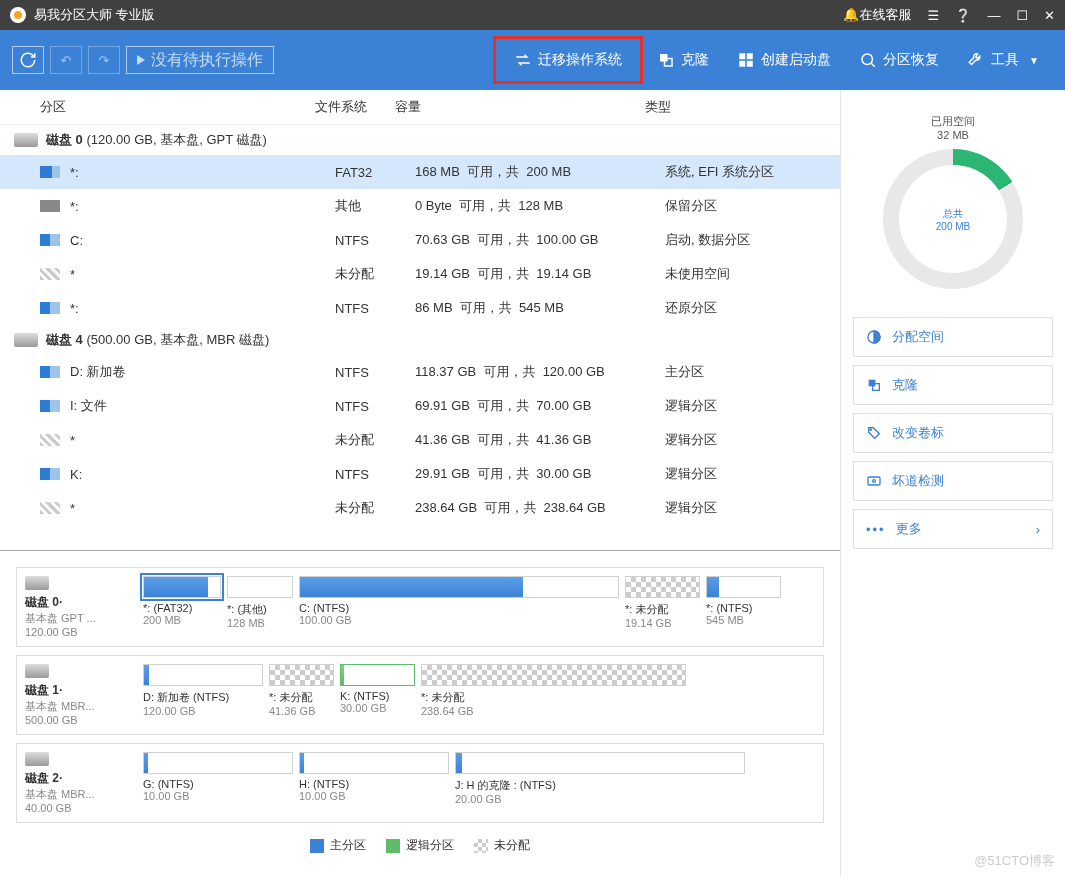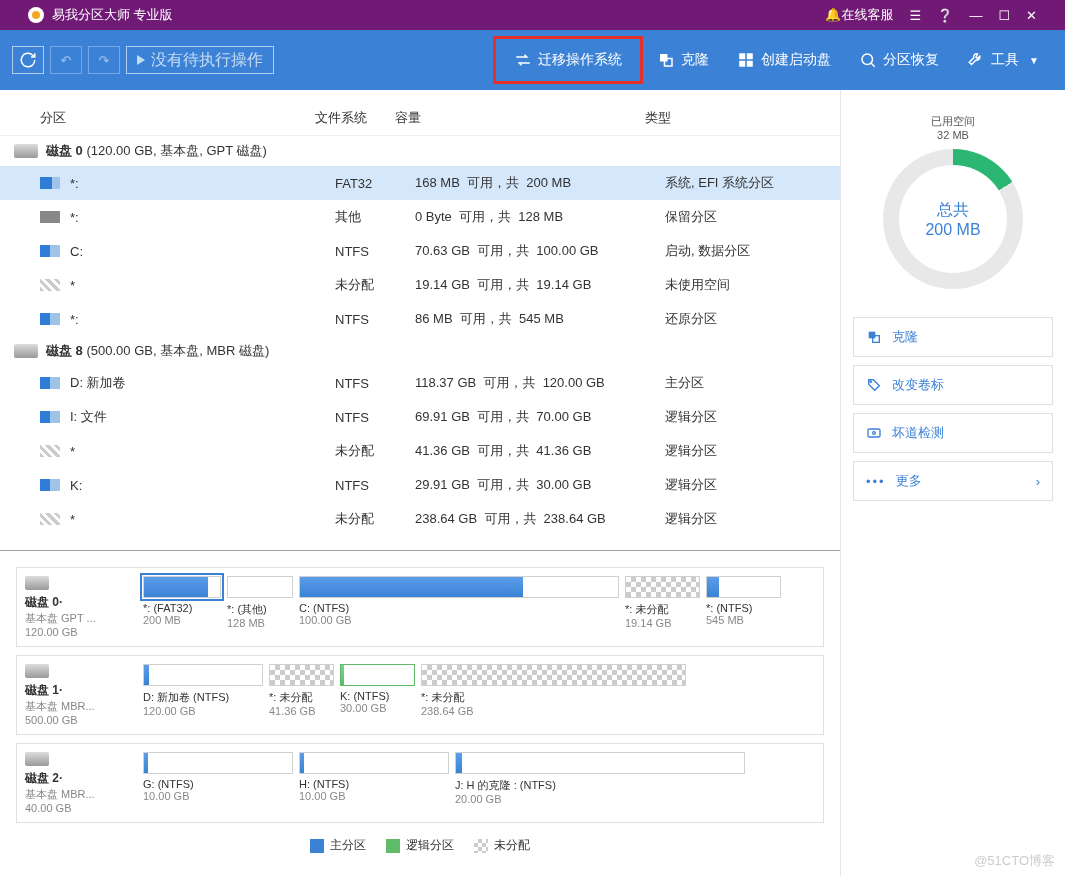--- a/index.html
+++ b/index.html
@@ -1,32 +1,32 @@
 <!DOCTYPE html>
 <html><head>
 <meta charset="utf-8">
 <style>
 * { margin: 0; padding: 0; box-sizing: border-box; font-family: "Microsoft YaHei", sans-serif; }
 body { background: #fff; width: 1065px; height: 876px; overflow: hidden; font-size: 13px; color: #333; }
-.titlebar { background: #701a75; height: 30px; display: flex; align-items: center; padding: 0 28px; color: #fff; }
+.titlebar { background: #404040; height: 30px; display: flex; align-items: center; padding: 0 10px; color: #fff; }
 .titlebar .logo { width: 16px; height: 16px; border-radius: 50%; background: #fff; margin-right: 8px; position: relative; }
 .titlebar .logo::after { content: ""; position: absolute; width: 8px; height: 8px; border-radius: 50%; background: #f5a623; top: 4px; left: 4px; }
 .titlebar .title { flex: 1; font-size: 13px; }
 .titlebar .right { display: flex; align-items: center; gap: 16px; }
 .titlebar .right span { cursor: pointer; font-size: 13px; }
 .toolbar { background: #3b82d6; height: 60px; display: flex; align-items: center; padding: 0 12px; color: #fff; }
 .toolbar .btn-sq { border: 1px solid rgba(255,255,255,0.6); width: 32px; height: 28px; display: flex; align-items: center; justify-content: center; margin-right: 6px; cursor: pointer; }
 .toolbar .pending { border: 1px solid rgba(255,255,255,0.6); height: 28px; display: flex; align-items: center; padding: 0 10px; color: rgba(255,255,255,0.7); font-size: 16px; }
 .toolbar .pending .tri { width: 0; height: 0; border-left: 8px solid rgba(255,255,255,0.7); border-top: 5px solid transparent; border-bottom: 5px solid transparent; margin-right: 6px; }
 .toolbar .spacer { flex: 1; }
 .toolbar .tb-item { display: flex; align-items: center; gap: 6px; padding: 0 14px; height: 60px; cursor: pointer; font-size: 14px; }
 .toolbar .tb-item.highlight { border: 3px solid #e3302d; height: 48px; padding: 0 18px; }
 .toolbar .tb-icon { width: 18px; height: 18px; }
 .content { display: flex; height: calc(100% - 90px); }
-.main { flex: 1; display: flex; flex-direction: column; overflow: hidden; margin-top: 11px; }
+.main { flex: 1; display: flex; flex-direction: column; overflow: hidden; }
 .sidebar { width: 225px; border-left: 1px solid #e5e5e5; padding: 14px 0; }
 .table-head { display: flex; padding: 8px 0 8px 40px; font-size: 13px; color: #333; border-bottom: 1px solid #eee; }
 .col-part { width: 275px; }
 .col-fs { width: 80px; }
 .col-cap { width: 250px; }
 .col-type { flex: 1; }
 .disk-row { display: flex; align-items: center; padding: 6px 0 6px 14px; font-size: 13px; }
 .disk-row .disk-ico { width: 24px; height: 14px; background: linear-gradient(#ddd,#999); border-radius: 2px; margin-right: 8px; }
 .disk-row b { font-weight: bold; }
 .part-row { display: flex; align-items: center; padding: 8px 0 8px 40px; font-size: 13px; }
@@ -60,21 +60,21 @@
 .legend { display: flex; gap: 20px; justify-content: center; padding: 6px 0; font-size: 12px; }
 .legend .lg { display: flex; align-items: center; gap: 6px; }
 .legend .sw { width: 14px; height: 14px; }
 .legend .sw.p { background: #3b82d6; }
 .legend .sw.l { background: #5fbb6a; }
 .legend .sw.u { background: repeating-conic-gradient(#ccc 0 25%,#fff 0 50%); background-size: 8px 8px; }
 .donut-wrap { text-align: center; padding: 10px 0 20px; position: relative; }
 .donut-label { font-size: 11px; color: #555; }
 .donut { width: 140px; height: 140px; border-radius: 50%; margin: 8px auto; position: relative; background: conic-gradient(#2bb673 0 58deg, #e8e8e8 58deg 360deg); }
 .donut::after { content: ""; position: absolute; top: 16px; left: 16px; right: 16px; bottom: 16px; background: #fff; border-radius: 50%; }
-.donut .center { position: absolute; top: 50%; left: 50%; transform: translate(-50%,-50%); z-index: 1; font-size: 16px; color: #3b82d6; text-align: center; }
+.donut .center { position: absolute; top: 50%; left: 50%; transform: translate(-50%,-50%); z-index: 1; font-size: 10px; color: #3b82d6; text-align: center; }
 .actions { padding: 0 12px; }
 .act { border: 1px solid #e0e0e0; padding: 10px 12px; margin-bottom: 8px; display: flex; align-items: center; gap: 10px; color: #3b82d6; cursor: pointer; font-size: 13px; }
 .act .aicon { width: 16px; height: 16px; }
 .act .chev { margin-left: auto; color: #3b82d6; }
 .watermark { position: absolute; bottom: 6px; right: 10px; color: #ccc; font-size: 13px; }
 svg { display: block; }
 </style>
 </head>
 <body>
 
@@ -190,21 +190,21 @@
             <span class="pico ntfs"></span>
       <span class="pname">*:</span>
             <span class="pfs">NTFS</span>
       <span class="pcap">86 MB&nbsp;&nbsp;可用，共&nbsp;&nbsp;545 MB</span>
       <span class="ptype">还原分区</span>
           </div>
         </div>
 
       <div class="disk-row">
         <span class="disk-ico"></span>
-        <b>磁盘 8</b>&nbsp;<span>(500.00 GB, 基本盘, MBR 磁盘)</span>
+        <b>磁盘 4</b>&nbsp;<span>(500.00 GB, 基本盘, MBR 磁盘)</span>
       </div>
       <div id="d1parts">
           <div class="part-row">
             <span class="pico ntfs"></span>
       <span class="pname">D: 新加卷</span>
             <span class="pfs">NTFS</span>
       <span class="pcap">118.37 GB&nbsp;&nbsp;可用，共&nbsp;&nbsp;120.00 GB</span>
       <span class="ptype">主分区</span>
           </div>
           <div class="part-row">
@@ -375,20 +375,27 @@
   <div class="sidebar">
     <div class="donut-wrap">
       <div class="donut-label">已用空间</div>
       <div class="donut-label">32 MB</div>
       <div class="donut">
         <div class="center"><span>总共</span><br><span>200 MB</span></div>
       </div>
     </div>
     <div class="actions">
       <div class="act">
+          <svg class="aicon" viewBox="0 0 24 24" fill="none" stroke="#3b82d6" stroke-width="2">
+            <circle cx="12" cy="12" r="9"></circle>
+            <path d="M12 3a9 9 0 0 1 0 18z" fill="#3b82d6"></path>
+          </svg>
+          <span>分配空间</span>
+        </div>
+      <div class="act">
           <svg class="aicon" viewBox="0 0 24 24" fill="#3b82d6">
             <rect x="4" y="4" width="10" height="10"></rect>
             <rect x="10" y="10" width="10" height="10" fill="none" stroke="#3b82d6" stroke-width="2"></rect>
           </svg>
           <span>克隆</span>
         </div>
       <div class="act">
           <svg class="aicon" viewBox="0 0 24 24" fill="none" stroke="#3b82d6" stroke-width="2">
             <path d="M20 13l-7 7-9-9V4h7z"></path>
             <circle cx="7" cy="7" r="1" fill="#3b82d6"></circle>

